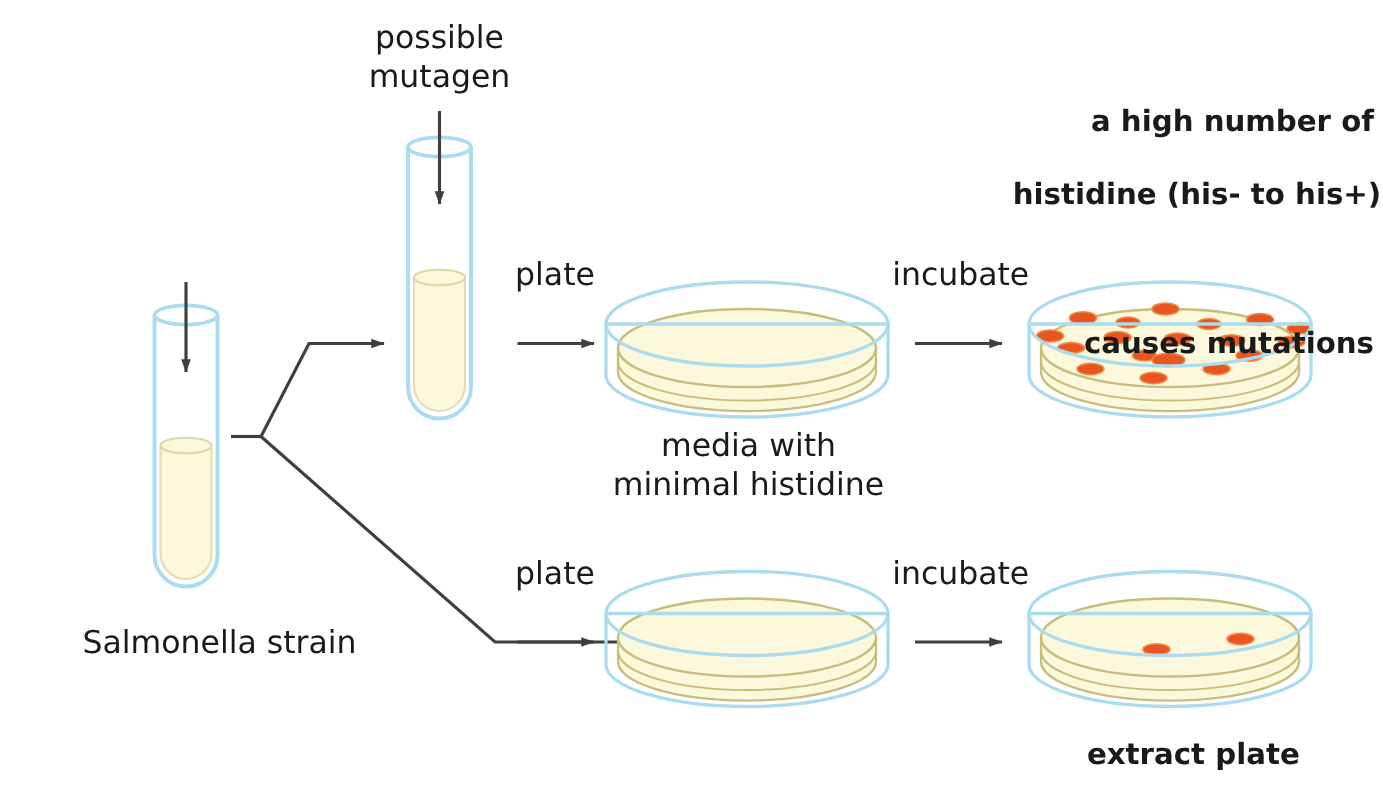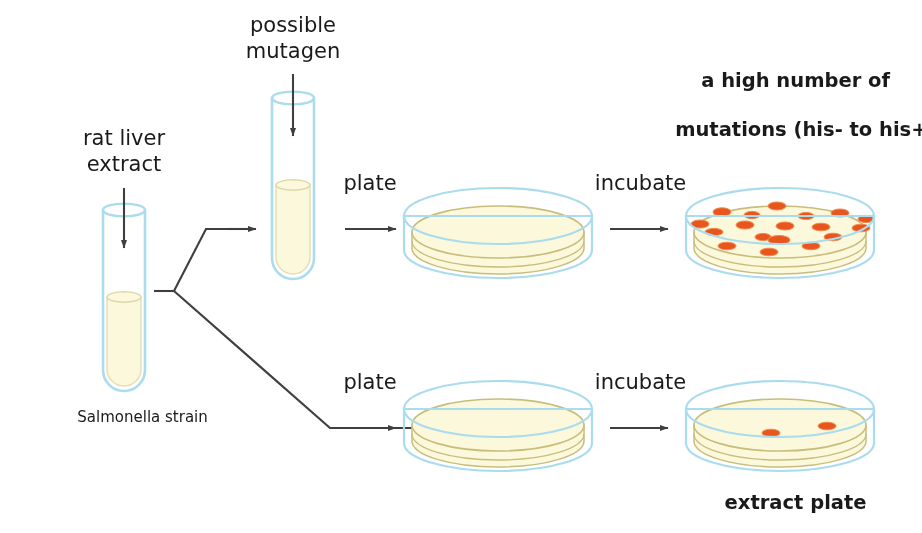--- a/index.html
+++ b/index.html
@@ -143,43 +143,44 @@
       <path d="M 694 434 A 86 26 0 0 0 866 434" fill="none" stroke="#c9bd7c" stroke-width="1.3"></path>
       <g id="colonies-control">
           <ellipse cx="771" cy="433" rx="9" ry="3.8" fill="#e8551f" stroke="#f08a4a" stroke-width="1"></ellipse>
           <ellipse cx="827" cy="426" rx="9" ry="3.8" fill="#e8551f" stroke="#f08a4a" stroke-width="1"></ellipse>
         </g>
       <path d="M 686 409 L 686 443 A 94 28 0 0 0 874 443 L 874 409 Z" fill="none" stroke="#aadcee" stroke-width="2.2"></path>
       <ellipse cx="780" cy="409" rx="94" ry="28" fill="none" stroke="#aadcee" stroke-width="2.2"></ellipse>
     </g>
   </svg>
 
-  <div class="lbl plain" style="left:44px; top:126px; width:160px; font-size:21px;">rat liver
-extract</div>
 
   <div class="lbl plain" style="left:213px; top:13px; width:160px; font-size:21px;text-align:center;">possible
 mutagen</div>
 
-  <div class="lbl plain" style="left:18px; top:390px; width:230px; font-size:15px;">
+  <div class="lbl plain" style="left:18px; top:390px; width:230px; font-size:21px;">
     <span class="it">Salmonella</span><span> strain</span><br>
   </div>
 
   <div class="lbl plain" style="left:320px; top:171px; width:100px; font-size:21px;">plate</div>
 
   <div class="lbl plain" style="left:583px; top:171px; width:115px; font-size:21px;">incubate</div>
 
   <div class="lbl plain" style="left:320px; top:370px; width:100px; font-size:21px;">plate</div>
 
   <div class="lbl plain" style="left:583px; top:370px; width:115px; font-size:21px;">incubate</div>
 
+  <div class="lbl plain" style="left:388px; top:285px; width:222px; font-size:21px;">media with
+minimal histidine</div>
 
-  <div class="lbl bold" style="left:648px; top:44px; width:268px; font-size:19.5px; line-height:1.27;">
+  <div class="lbl bold" style="left:648px; top:44px; width:268px; font-size:19.5px; line-height:1.27;text-align:right;">
     <span>a high number of</span><br>
-    <span>mutations (</span><span class="it">his</span><span>- to </span><span class="it">his</span><span>+)</span><br>
+    <span>histidine (</span><span class="it">his</span><span>- to </span><span class="it">his</span><span>+)</span><br>
     <br>
+    <span>causes mutations</span>
   </div>
 
   <div class="lbl bold" style="left:650px; top:466px; width:264px; font-size:19.5px; line-height:1.27;">
     <span>extract plate</span><br>
     
   </div>
 
 </div>
 
 </body></html>

